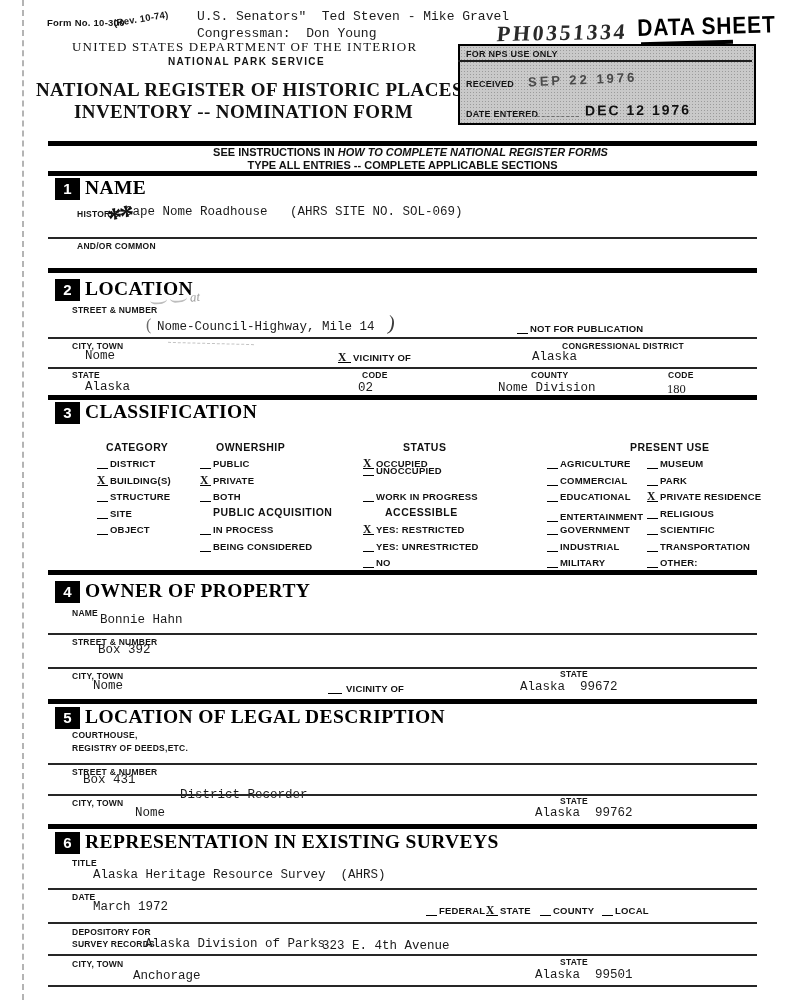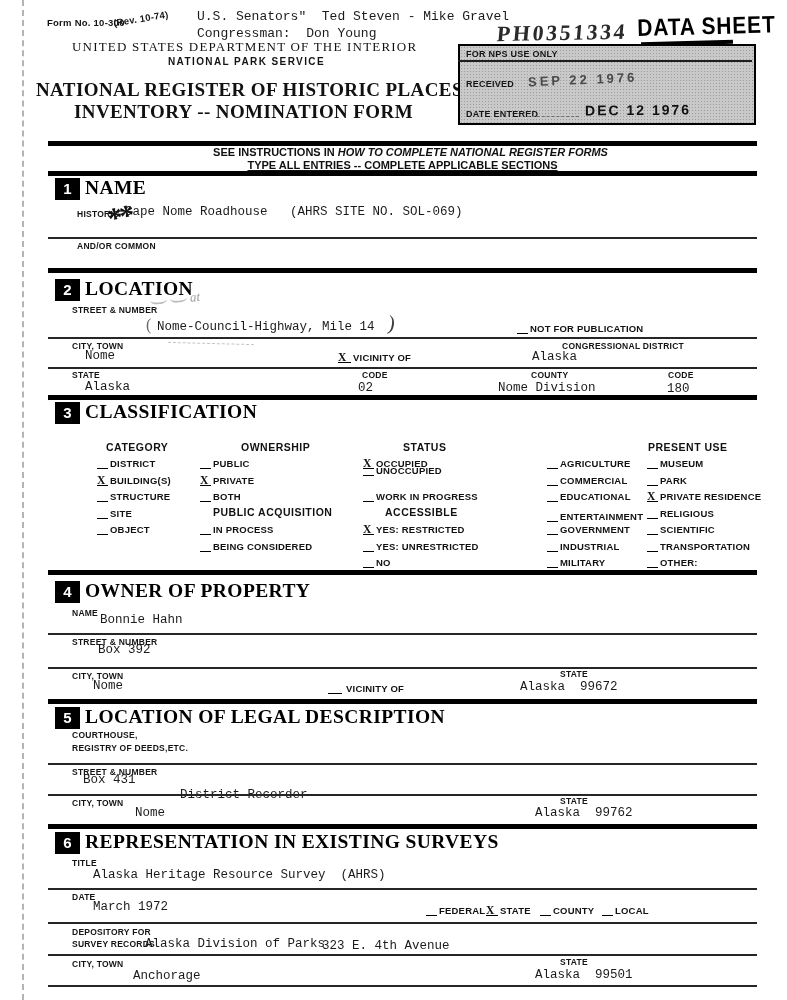--- a/index.html
+++ b/index.html
@@ -58,21 +58,21 @@
   <div class="lbl" style="left:466px;top:49px;font-size:9px;">FOR NPS USE ONLY</div>
   <div class="abs" style="left:458px;top:60px;width:294px;height:1.5px;background:#1e1e1e;"></div>
   <div class="lbl" style="left:466px;top:79px;font-size:9px;">RECEIVED</div>
   <div class="abs" style="left:528px;top:72px;font:bold 13px 'Liberation Sans',sans-serif;letter-spacing:3px;color:#4a4a4a;transform:rotate(-2.5deg);">SEP 22 1976</div>
   <div class="lbl" style="left:466px;top:109px;font-size:9px;">DATE ENTERED</div>
   <div class="abs" style="left:527px;top:116px;width:52px;border-bottom:1.5px dashed #6e6e6e;"></div>
   <div class="abs" style="left:585px;top:102px;font:bold 14px 'Liberation Sans',sans-serif;letter-spacing:2px;color:#101010;transform:rotate(-.5deg);">DEC 12 1976</div>
 
   <div class="bar" style="top:141px;"></div>
   <div class="abs" style="left:56px;top:146px;width:709px;text-align:center;font:bold 11px 'Liberation Sans',sans-serif;white-space:nowrap;"><span>SEE INSTRUCTIONS IN </span><span style="font-style:italic;">HOW TO COMPLETE NATIONAL REGISTER FORMS</span></div>
-  <div class="abs" style="left:48px;top:158.5px;width:709px;text-align:center;font:bold 11px 'Liberation Sans',sans-serif;text-decoration:underline;">TYPE ALL ENTRIES -- COMPLETE APPLICABLE SECTIONS</div>
+  <div class="abs" style="left:48px;top:158.5px;width:709px;text-align:center;font:bold 11px 'Liberation Sans',sans-serif;">TYPE ALL ENTRIES -- COMPLETE APPLICABLE SECTIONS</div>
   <div class="bar" style="top:171px;"></div>
 
   <div class="badge" style="left:55px;top:178px;">1</div>
   <div class="stitle" style="left:85px;top:177px;">NAME</div>
   <div class="lbl" style="left:77px;top:209px;">HISTORIC</div>
   <div class="hand" style="left:108px;top:200px;font-weight:bold;font-size:30px;letter-spacing:-3px;transform:rotate(-12deg);color:#111;">**</div>
   <div class="typed" style="left:125px;top:205px;">Cape Nome Roadhouse   (AHRS SITE NO. SOL-069)</div>
   <div class="hair" style="top:237px;"></div>
   <div class="lbl" style="left:77px;top:241px;">AND/OR COMMON</div>
 
@@ -93,30 +93,30 @@
   <div class="lbl" style="left:562px;top:341px;">CONGRESSIONAL DISTRICT</div>
   <div class="typed" style="left:532px;top:350px;">Alaska</div>
   <div class="hair" style="top:367px;"></div>
   <div class="lbl" style="left:72px;top:370px;">STATE</div>
   <div class="typed" style="left:85px;top:380px;">Alaska</div>
   <div class="lbl" style="left:362px;top:370px;">CODE</div>
   <div class="typed" style="left:358px;top:381px;">02</div>
   <div class="lbl" style="left:531px;top:370px;">COUNTY</div>
   <div class="typed" style="left:498px;top:381px;">Nome Division</div>
   <div class="lbl" style="left:668px;top:370px;">CODE</div>
-  <div class="typed" style="left:667px;top:382px;">180</div>
+  <div class="typed" style="left:667px;top:382px;font-family:Liberation Serif, serif;">180</div>
 
   <div class="bar" style="top:395px;"></div>
   <div class="badge" style="left:55px;top:402px;">3</div>
   <div class="stitle" style="left:85px;top:401px;">CLASSIFICATION</div>
 
   <div class="clh" style="left:106px;top:441px;">CATEGORY</div>
-  <div class="clh" style="left:216px;top:441px;margin-left:25px;">OWNERSHIP</div>
+  <div class="clh" style="left:216px;top:441px;">OWNERSHIP</div>
   <div class="clh" style="left:387px;top:441px;padding-left:16px;">STATUS</div>
-  <div class="clh" style="left:624px;top:441px;padding-left:24px;">PRESENT USE</div>
+  <div class="clh" style="left:606px;top:441px;padding-left:24px;">PRESENT USE</div>
 
   <div class="cli" style="left:97px;top:458px;"><span class="mk"></span><span>DISTRICT</span></div>
   <div class="cli" style="left:97px;top:474.5px;"><span class="mk">X</span><span>BUILDING(S)</span></div>
   <div class="cli" style="left:97px;top:491px;"><span class="mk"></span><span>STRUCTURE</span></div>
   <div class="cli" style="left:97px;top:507.5px;"><span class="mk"></span><span>SITE</span></div>
   <div class="cli" style="left:97px;top:524px;"><span class="mk"></span><span>OBJECT</span></div>
 
   <div class="cli" style="left:200px;top:458px;"><span class="mk"></span><span>PUBLIC</span></div>
   <div class="cli" style="left:200px;top:474.5px;"><span class="mk">X</span><span>PRIVATE</span></div>
   <div class="cli" style="left:200px;top:491px;"><span class="mk"></span><span>BOTH</span></div>

